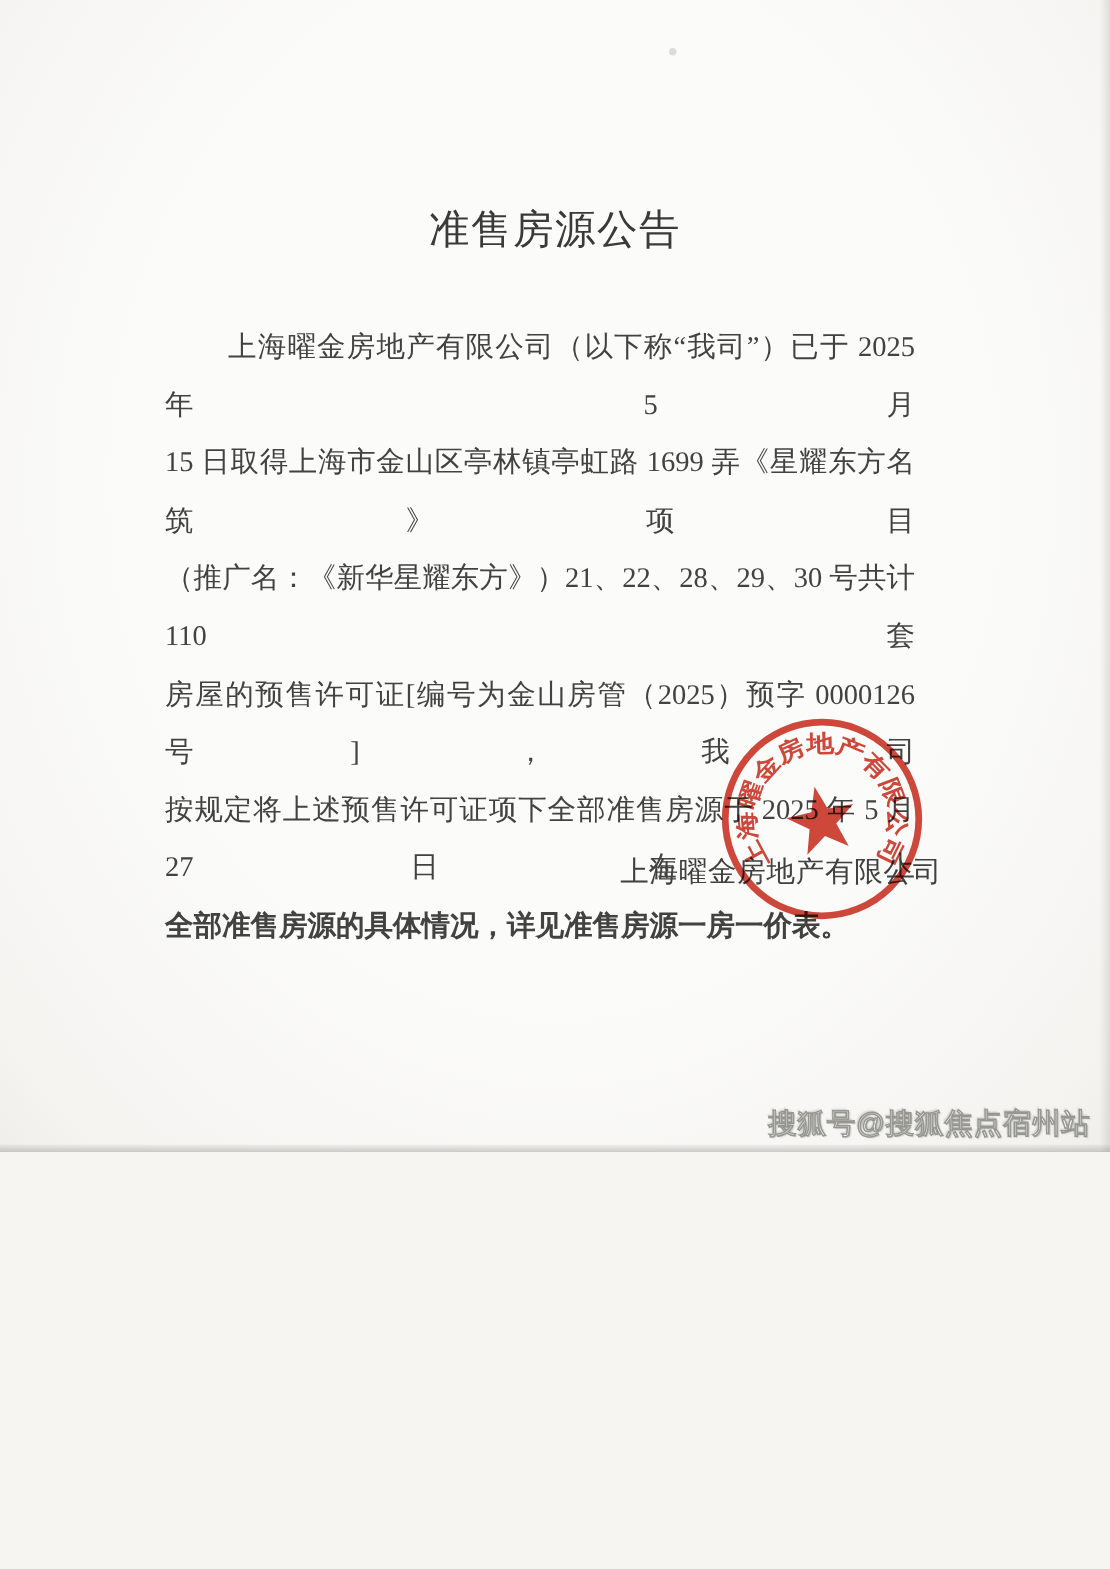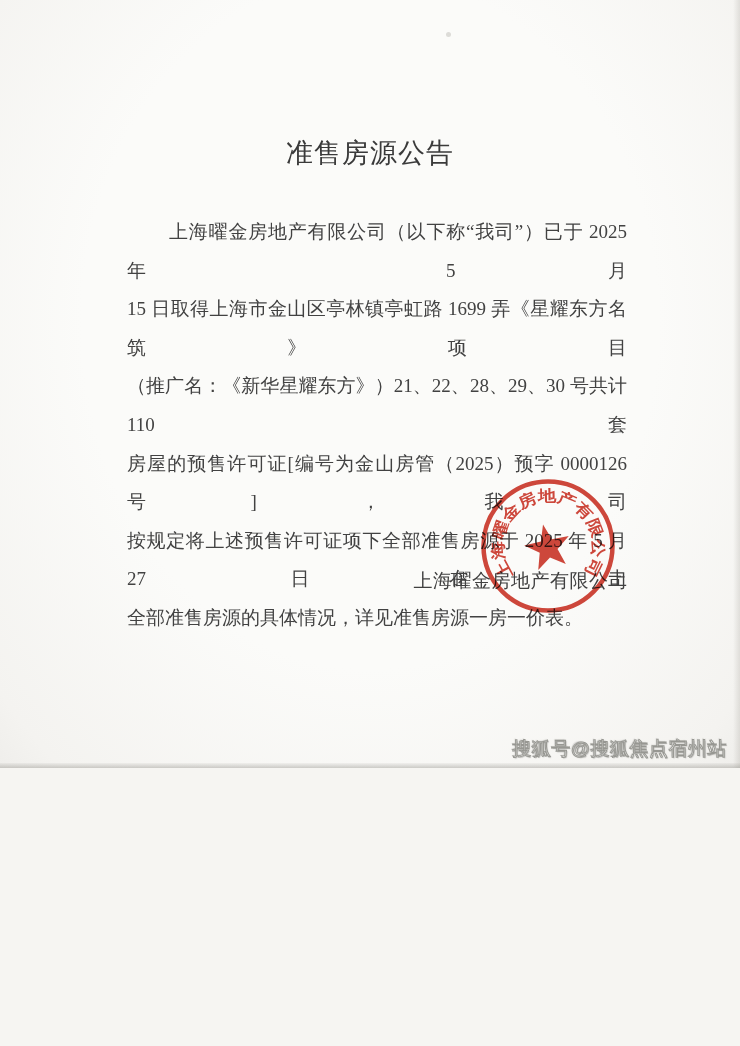--- a/index.html
+++ b/index.html
@@ -33,30 +33,29 @@
     color: #3a3a3a;
   }
   .body-text {
     position: absolute;
     left: 110px;
     top: 213px;
     width: 500px;
     font-size: 19px;
     line-height: 38.6px;
     color: #424242;
-    margin-left: 17px;
   }
   .line {
     text-align: justify;
     text-align-last: justify;
     white-space: nowrap;
     white-space: normal;
   }
   .line.first { text-indent: 42px; }
-  .line.last  { text-align-last: left; }
+  .line.last  { text-align-last: left; font-weight: bold; }
   .signature {
     position: absolute;
     top: 568px;
     right: 112px;
     font-size: 19px;
     letter-spacing: 0.5px;
     color: #404040;
   }
   .sign-date {
     position: absolute;

